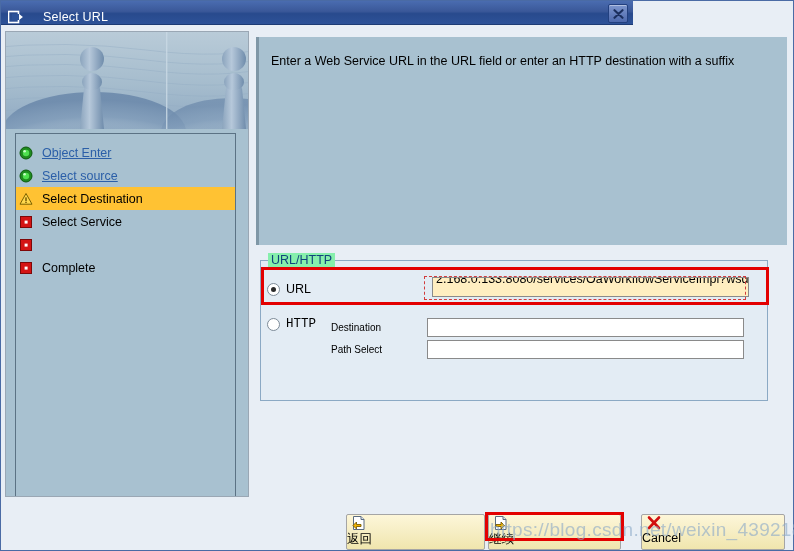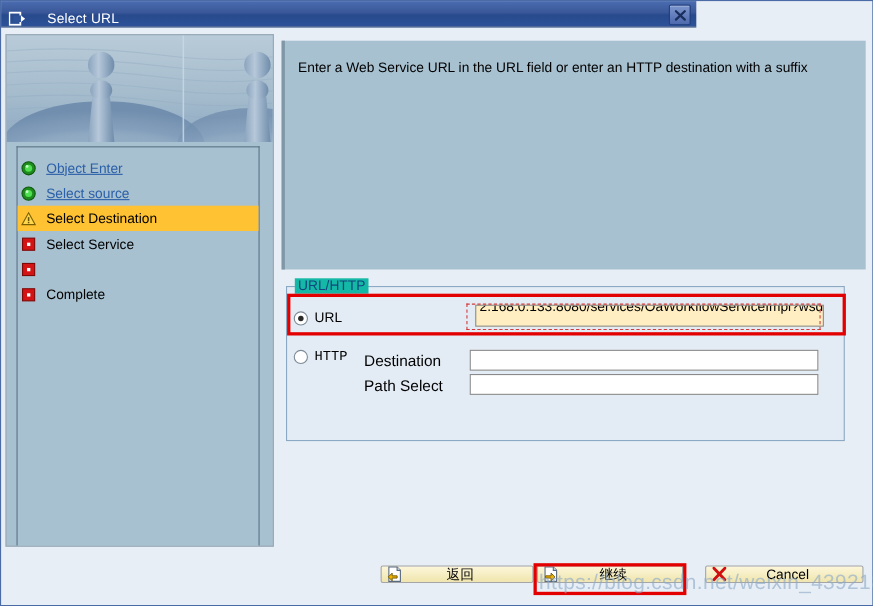--- a/index.html
+++ b/index.html
@@ -152,21 +152,21 @@
     width: 508px;
     height: 141px;
     border: 1px solid #8ba9c4;
     background: #e3ecf4;
     box-sizing: border-box;
   }
   #group-legend {
     position: absolute;
     left: 267px;
     top: 252px;
-    background: #14b8a6;
+    background: #86efac;
     padding: 0 3px;
     font-size: 12.5px;
     color: #11457c;
     white-space: nowrap;
   }
 
   .radio {
     width: 13px; height: 13px;
     border-radius: 50%;
     border: 1px solid #7d8b98;
@@ -266,21 +266,21 @@
   }
   .field-line {
     position: absolute;
     left: 70px;
     display: flex;
     align-items: center;
     height: 21px;
   }
   .field-line .flabel {
     width: 96px;
-    font-size: 14px;
+    font-size: 10px;
     color: #000;
   }
   .field-line .finput {
     width: 317px;
     height: 19px;
     background: #ffffff;
     border: 1px solid #8a8a8a;
     box-sizing: border-box;
     font-family: "Liberation Sans", sans-serif;
     font-size: 12.5px;
@@ -291,30 +291,31 @@
   
   #footer {
     position: absolute;
     left: 0;
     bottom: 8px;
     width: 792px;
     height: 30px;
   }
   .btn {
     position: absolute;
-    height: 16px;
+    height: 36px;
     background: linear-gradient(to bottom, #fdf6d9 0%, #f6eec4 50%, #f0e5ad 100%);
     border: 1px solid #a5a5a5;
     border-radius: 2px;
     box-sizing: border-box;
     display: flex;
-    align-items: center;
+    align-items: flex-start;
     cursor: pointer;
     font-size: 12.5px;
     color: #000;
+    flex-direction: column;
   }
   .btn .btn-ico {
     width: 16px; height: 16px;
     margin-left: 4px;
     flex: 0 0 16px;
     display: block;
   }
   .btn .btn-label {
     flex: 1 1 auto;
     text-align: center;

